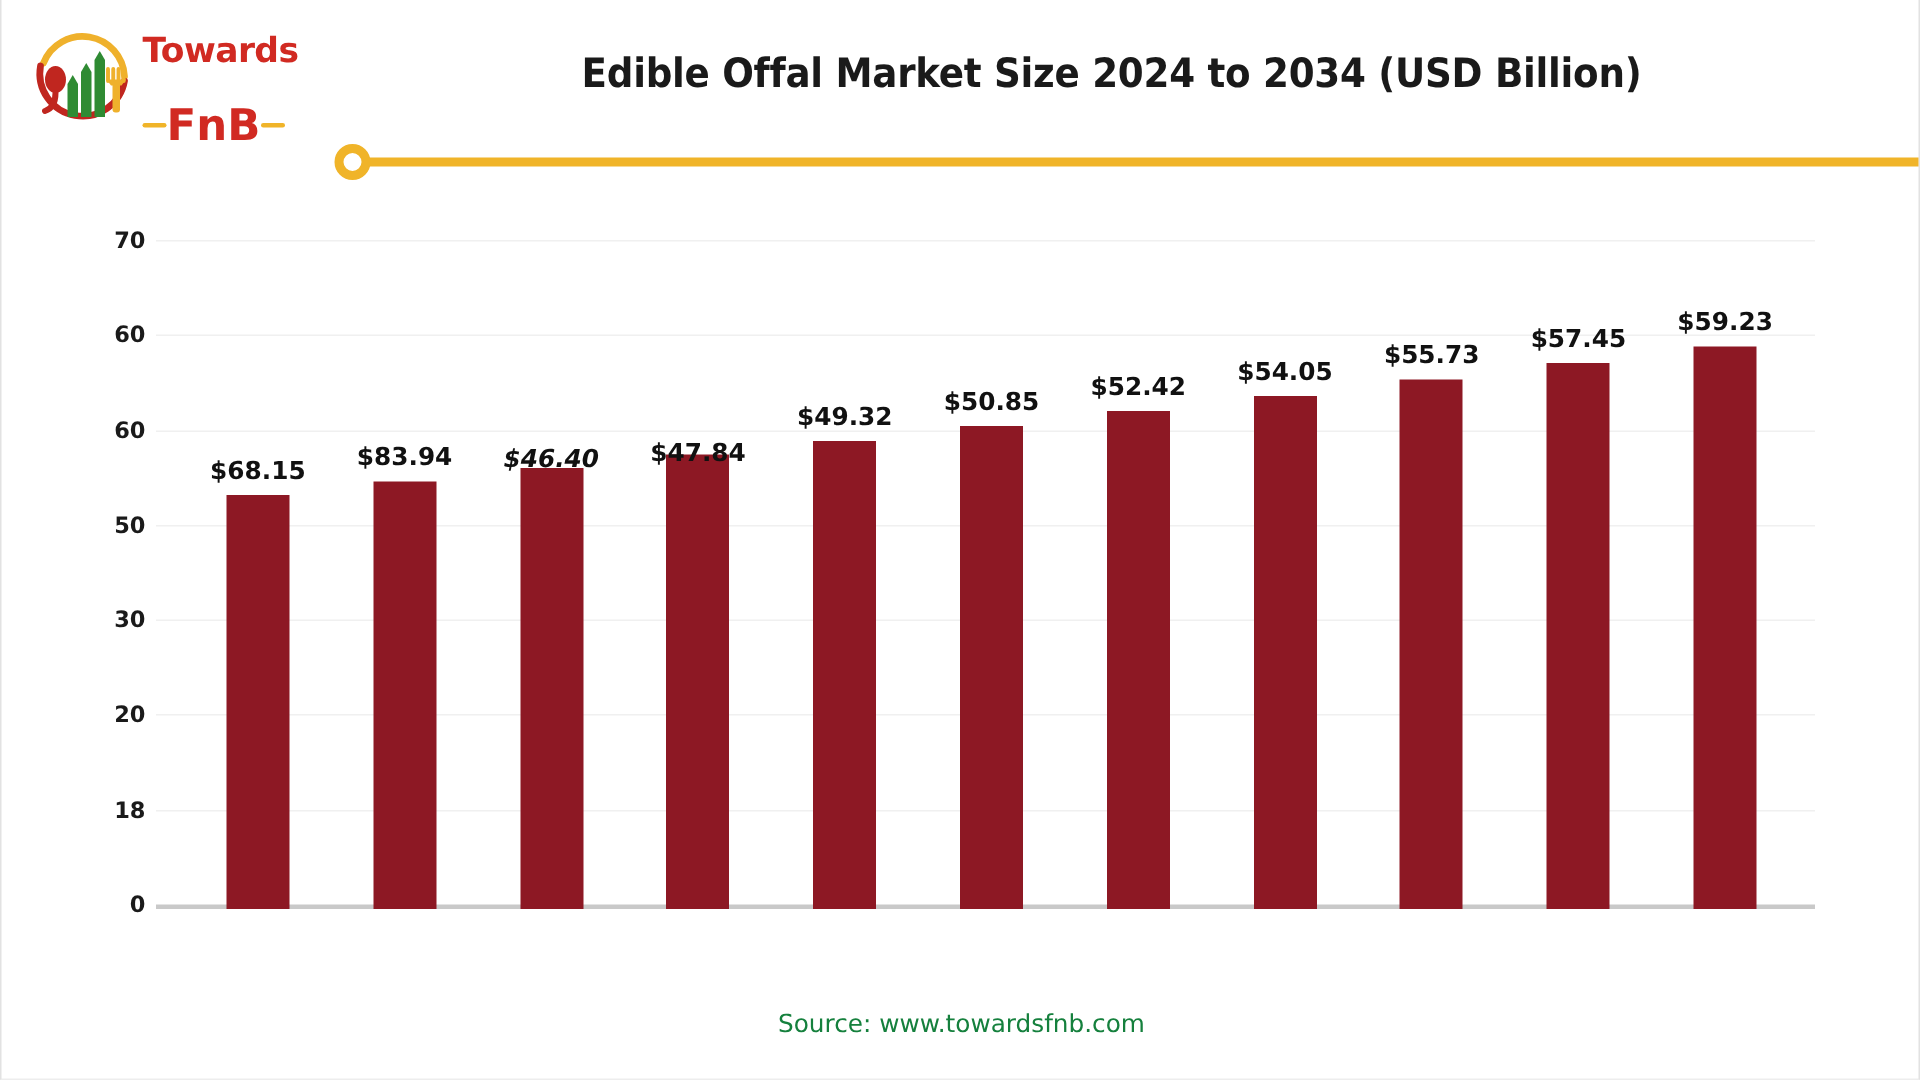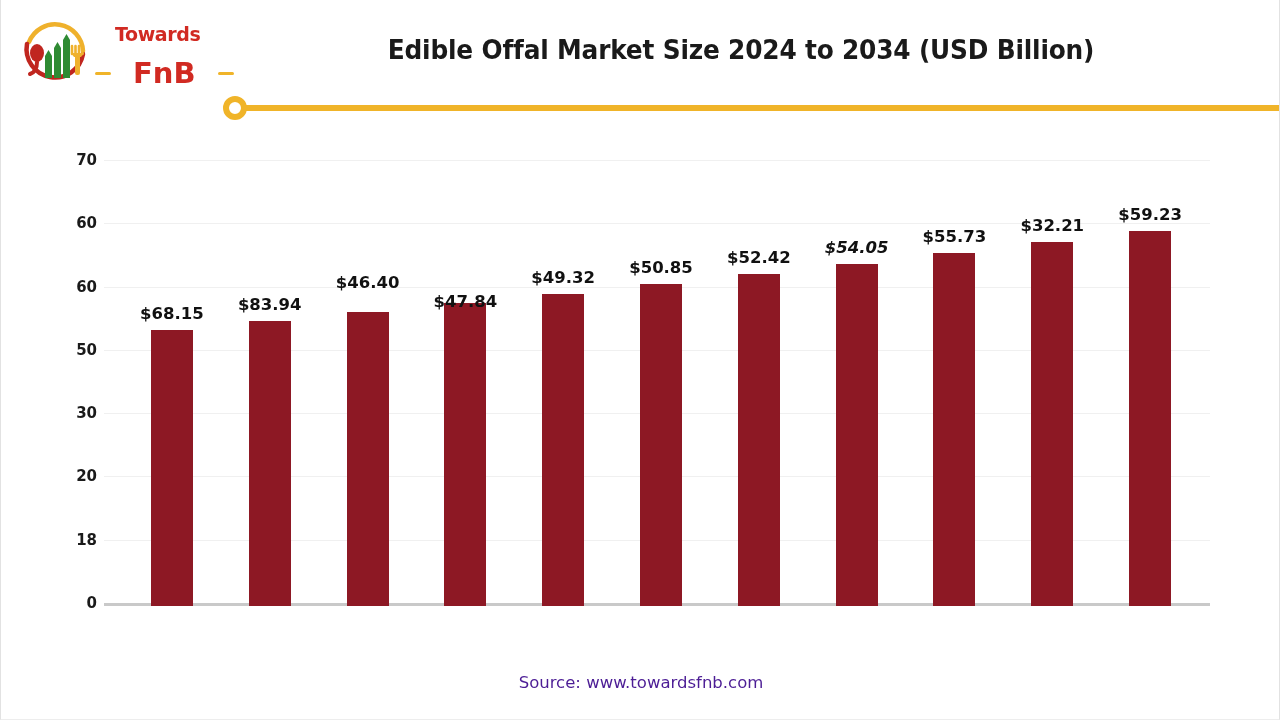--- a/index.html
+++ b/index.html
@@ -46,32 +46,31 @@
   #logo-text {
     position: absolute;
     left: 80px;
     top: 4px;
     width: 130px;
     height: 70px;
   }
   .logo-word-top {
     font-family: "DejaVu Sans", sans-serif;
     font-weight: 700;
-    font-size: 19px;
+    font-size: 23px;
     color: #d12a22;
     letter-spacing: -0.4px;
     line-height: 32px;
     white-space: nowrap;
-    margin-left: 20px;
   }
   .logo-word-bottom-wrap {
     display: flex;
     align-items: center;
-    gap: 22px;
-    margin-top: 7px;
+    gap: 0;
+    margin-top: 17px;
   }
   .logo-dash {
     display: block;
     width: 16px;
     height: 3px;
     background: #f0b429;
     border-radius: 2px;
     flex: none;
   }
   .logo-word-bottom {
@@ -182,21 +181,21 @@
   
   #source {
     position: absolute;
     left: 0;
     top: 673px;
     width: 1280px;
     text-align: center;
     font-family: "DejaVu Sans", sans-serif;
     font-weight: 400;
     font-size: 16.5px;
-    color: #4c1d95;
+    color: #15803d;
   }
 </style>
 </head>
 <body>
 
 <div id="page">
 
   <div id="logo">
     <div id="logo-mark">
       <svg viewBox="0 0 72 68" width="72" height="68" xmlns="http://www.w3.org/2000/svg">
@@ -260,49 +259,49 @@
         <div class="bar-group" style="left: 46.9091px;">
           <div class="bar" style="height: 276.242px; background: rgb(141, 24, 36);"></div>
           <div class="bar-value" style="bottom: 283.242px;">$68.15</div>
         </div>
         <div class="bar-group" style="left: 144.727px;">
           <div class="bar" style="height: 284.786px; background: rgb(141, 24, 36);"></div>
           <div class="bar-value" style="bottom: 291.786px;">$83.94</div>
         </div>
         <div class="bar-group" style="left: 242.545px;">
           <div class="bar" style="height: 293.646px; background: rgb(141, 24, 36);"></div>
-          <div class="bar-value" style="bottom: 314px;">$46.40</div>
+          <div class="bar-value" style="bottom: 291px; font-style: italic;">$46.40</div>
         </div>
         <div class="bar-group" style="left: 340.364px;">
           <div class="bar" style="height: 302.759px; background: rgb(141, 24, 36);"></div>
           <div class="bar-value" style="bottom: 295px; text-align: center;">$47.84</div>
         </div>
         <div class="bar-group" style="left: 438.182px;">
           <div class="bar" style="height: 312.125px; background: rgb(141, 24, 36);"></div>
           <div class="bar-value" style="bottom: 319.125px;">$49.32</div>
         </div>
         <div class="bar-group" style="left: 536px;">
           <div class="bar" style="height: 321.808px; background: rgb(141, 24, 36);"></div>
           <div class="bar-value" style="bottom: 328.808px;">$50.85</div>
         </div>
         <div class="bar-group" style="left: 633.818px;">
           <div class="bar" style="height: 331.744px; background: rgb(141, 24, 36);"></div>
           <div class="bar-value" style="bottom: 338.744px; margin-top: 36px;">$52.42</div>
         </div>
         <div class="bar-group" style="left: 731.636px;">
           <div class="bar" style="height: 342.059px; background: rgb(141, 24, 36);"></div>
-          <div class="bar-value" style="bottom: 349.059px; font-style: italic;">$54.05</div>
+          <div class="bar-value" style="bottom: 349.059px;">$54.05</div>
         </div>
         <div class="bar-group" style="left: 829.455px;">
           <div class="bar" style="height: 352.691px; background: rgb(141, 24, 36);"></div>
           <div class="bar-value" style="bottom: 359.691px;">$55.73</div>
         </div>
         <div class="bar-group" style="left: 927.273px;">
           <div class="bar" style="height: 363.576px; background: rgb(141, 24, 36);"></div>
-          <div class="bar-value" style="bottom: 370.576px;">$32.21</div>
+          <div class="bar-value" style="bottom: 370.576px;">$57.45</div>
         </div>
         <div class="bar-group" style="left: 1025.09px;">
           <div class="bar" style="height: 374.841px; background: rgb(141, 24, 36);"></div>
           <div class="bar-value" style="bottom: 381.841px;">$59.23</div>
         </div>
       </div>
   </div>
 
   <div id="source">Source: www.towardsfnb.com</div>
 

